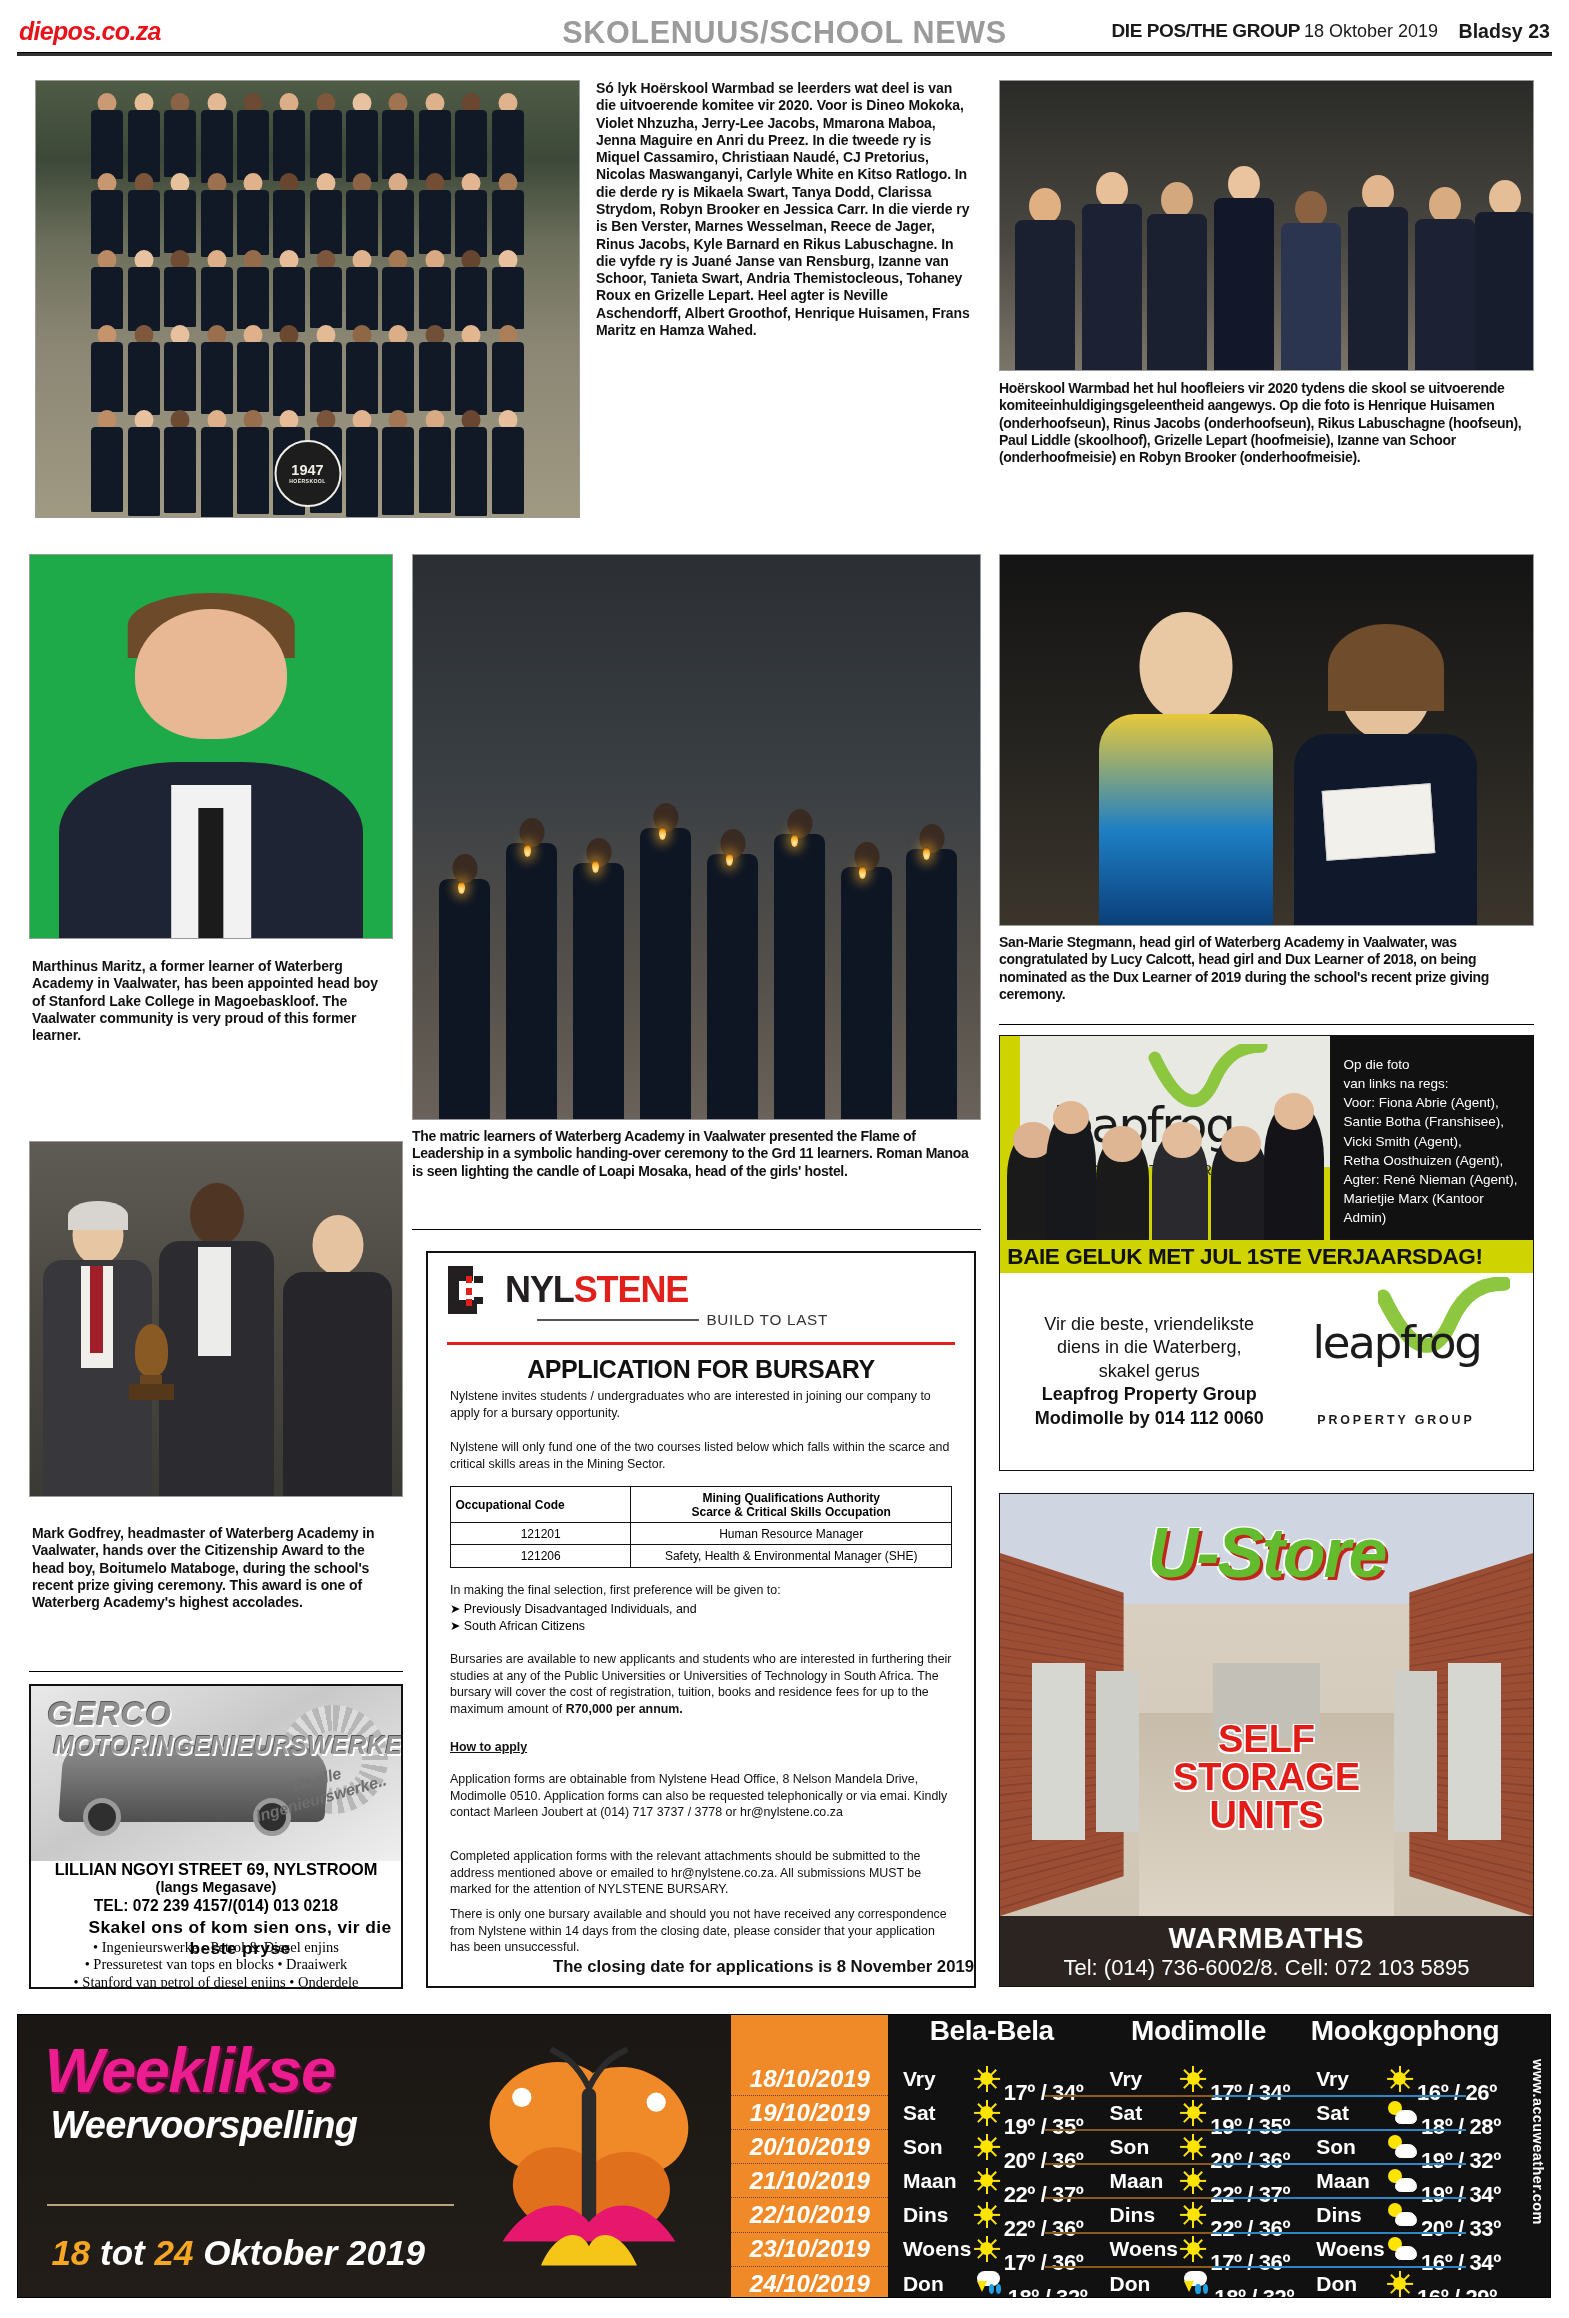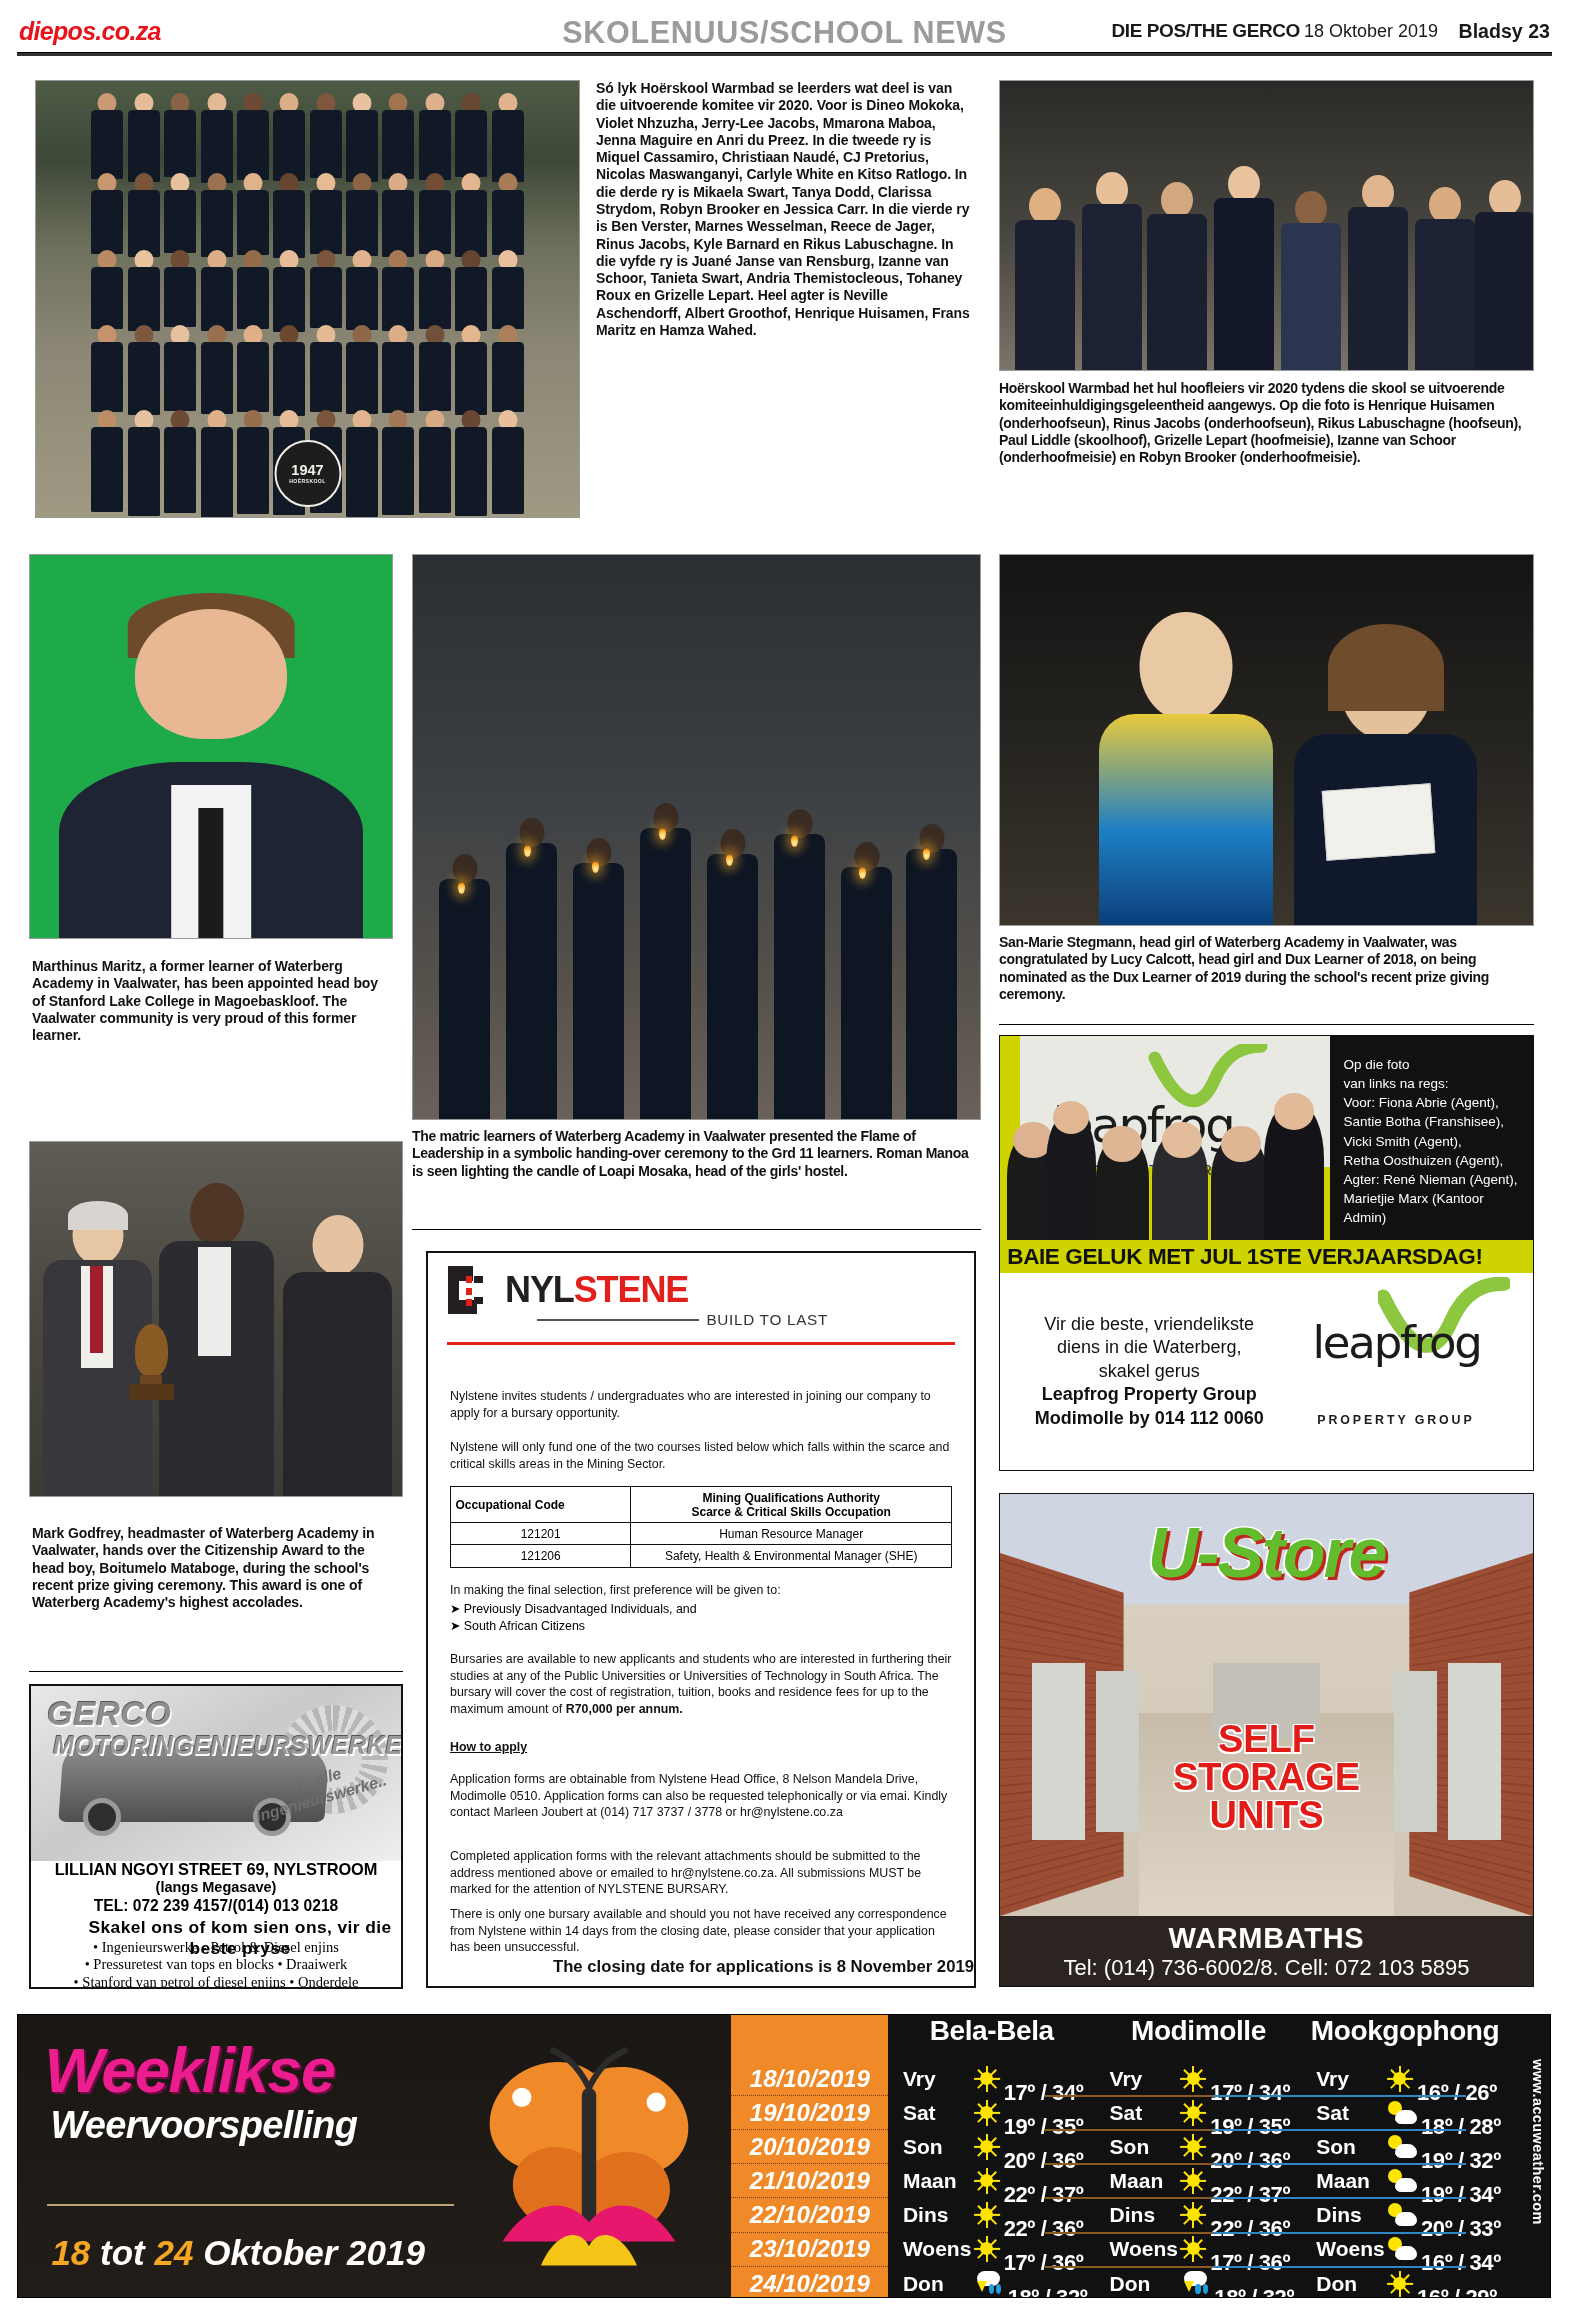--- a/index.html
+++ b/index.html
@@ -278,21 +278,21 @@
   .icon-rain .d1, .icon-rain .d2 { position:absolute; width:5.1px; height:9.5px;
      border-radius:50% 50% 50% 50%; background:#1f9fe0; top:13px; }
   .icon-rain .d1 { left:14.5px; } .icon-rain .d2 { left:22px; }
 </style>
 </head>
 <body>
 
 <div class="masthead">
   <div class="site-url">diepos.co.za</div>
   <div class="section-title">SKOLENUUS/SCHOOL NEWS</div>
-  <div class="paper-name">DIE POS/THE GERCO</div>
+  <div class="paper-name">DIE POS/THE GROUP</div>
   <div class="issue-date">18 Oktober 2019</div>
   <div class="page-no">Bladsy 23</div>
   <div class="rule-top"></div>
 </div>
 
 <div class="photo" style="left:35px; top:80px; width:545px; height:438px;">
   <div class="grp-photo">
     <div class="grp-row" style="top:11.6px;">
       <div class="pupil" style="height:86px">
           <div class="head" style="background:#c99a74"></div>
@@ -690,20 +690,21 @@
     <div class="nyl-word">
       <span class="a">NYL</span><span class="b">STENE</span>
     </div>
   </div>
   <div class="nyl-tag">
     <div class="ln"></div>
     <div class="tx">BUILD TO LAST</div>
   </div>
   <div class="nyl-redline"></div>
 
+  <div class="nyl-h1">APPLICATION FOR BURSARY</div>
 
   <div class="nyl-p" style="left:22px; right:22px; top:135px;">Nylstene invites students / undergraduates who are interested in joining our company to apply for a bursary opportunity.</div>
   <div class="nyl-p" style="left:22px; right:22px; top:186px;">Nylstene will only fund one of the two courses listed below which falls within the scarce and critical skills areas in the Mining Sector.</div>
 
   <table class="nyl-table" style="top:233px;">
     <thead>
       <tr>
         <th style="width:36%; text-align:left;">Occupational Code</th>
         <th style="text-align:center;">
           <div>Mining Qualifications Authority</div>

